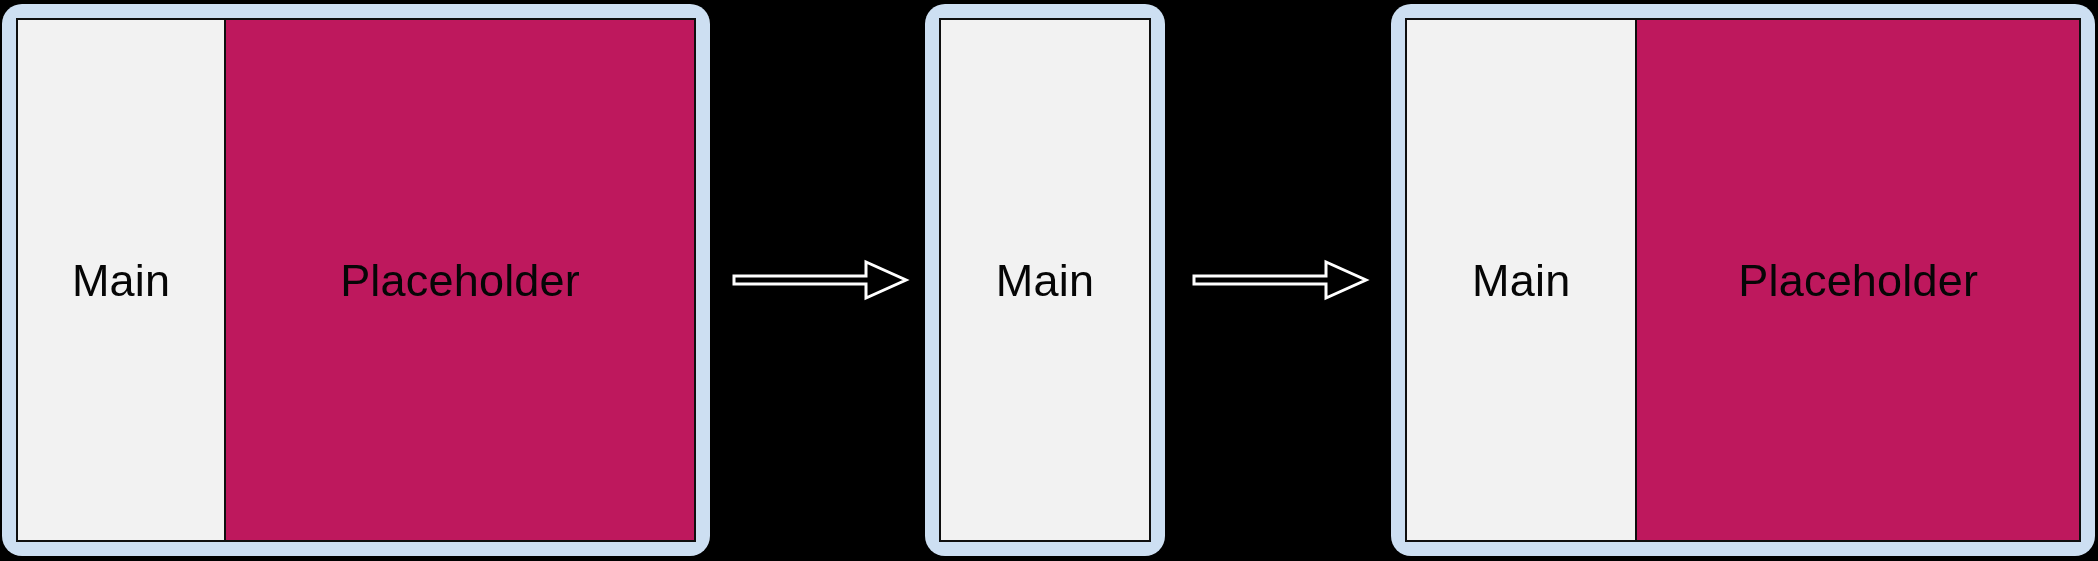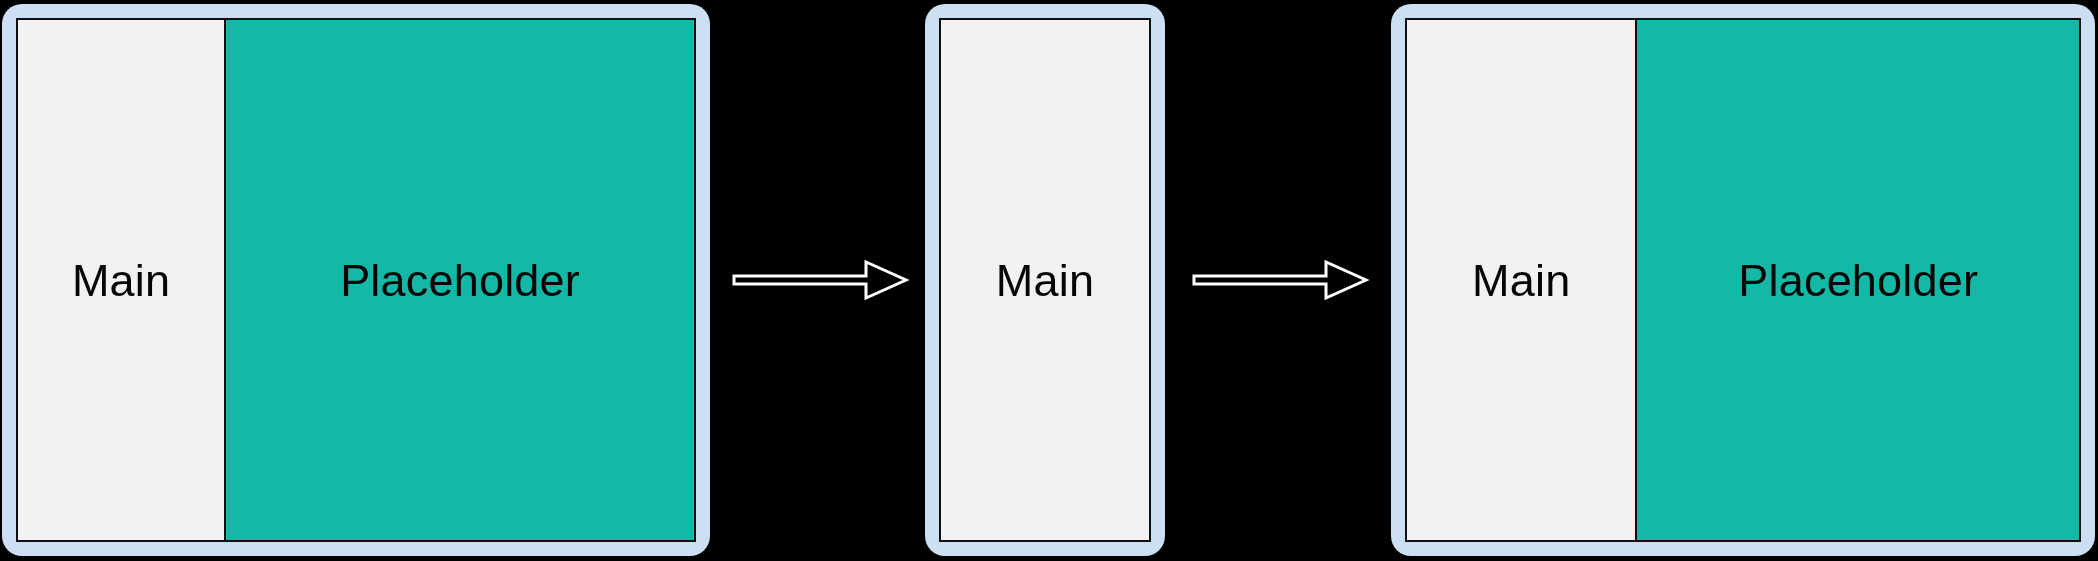--- a/index.html
+++ b/index.html
@@ -45,21 +45,21 @@
     display: flex;
     align-items: center;
     justify-content: center;
     height: 100%;
     overflow: hidden;
   }
   .pane-main {
     background: #f2f2f2;
   }
   .pane-placeholder {
-    background: #14b8a6;
+    background: #be185d;
     border-left: 2px solid #0f0f0f;
   }
   .pane-label {
     font-size: 45px;
     line-height: 1;
     color: #060606;
     white-space: nowrap;
     letter-spacing: 0.2px;
   }
 

